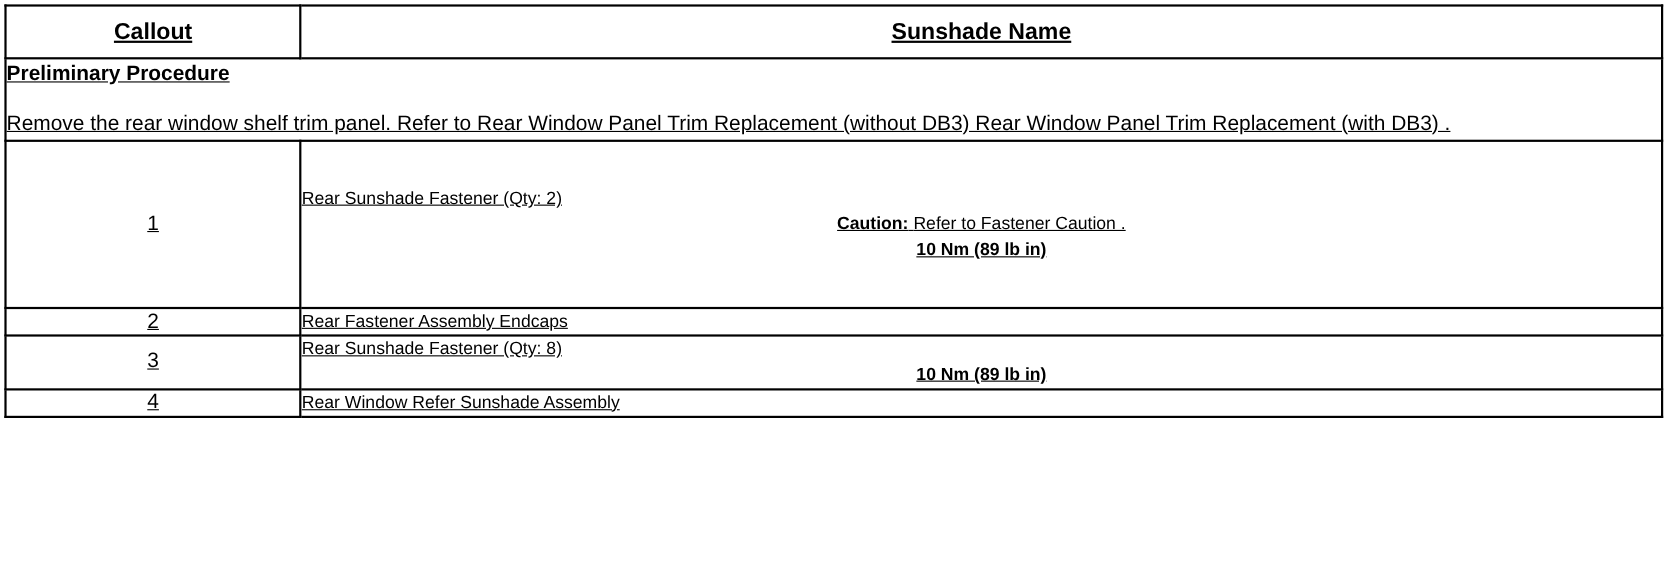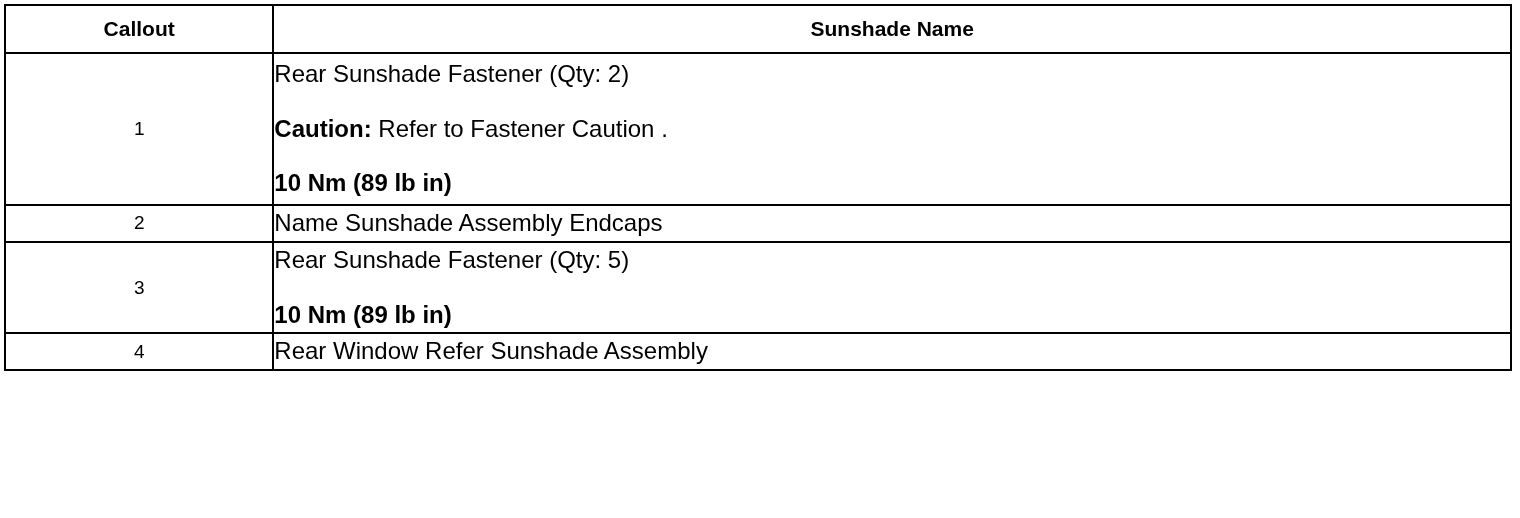--- a/index.html
+++ b/index.html
@@ -11,20 +11,21 @@
     width: 1520px;
     height: 518px;
     font-family: "Liberation Sans", sans-serif;
     color: #000000;
   }
   .sheet {
     width: 1520px;
     height: 464px;
     box-sizing: border-box;
     padding: 4px 6px 4px 4px;
+    text-decoration: underline;
   }
   table.proc {
     border-collapse: collapse;
     width: 1508px;
     table-layout: fixed;
     border: 2px solid #000;
   }
   table.proc td, table.proc th {
     border: 2px solid #000;
     vertical-align: middle;
@@ -41,21 +42,21 @@
     line-height: 46px;
     padding: 0 4px;
     font-family: "Liberation Sans", sans-serif;
   }
   td.callout {
     text-align: center;
     font-size: 19px;
   }
   td.name {
     text-align: left;
-    font-size: 24px;
+    font-size: 16px;
     padding: 6px 10px 8px 8px;
     line-height: 1.45;
   }
   td.prelim {
     padding: 8px 10px 10px 8px;
     font-size: 19px;
     line-height: 1.5;
   }
   .prelim-title {
     font-weight: bold;
@@ -63,21 +64,22 @@
     margin: 0 0 16px 0;
   }
   .prelim-body {
     margin: 0;
     font-size: 19px;
   }
   .line {
     margin: 0 0 0 0;
   }
   .line + .line {
-    margin-top: 20px;
+    margin-top: 0;
+    text-align: center;
   }
   .bold {
     font-weight: bold;
   }
   .row-tall td.callout { height: 150px; }
 </style>
 </head>
 <body>
 
 <div class="sheet">
@@ -86,41 +88,47 @@
       <col class="c-callout">
       <col class="c-name">
     </colgroup>
     <thead>
       <tr>
         <th class="head">Callout</th>
         <th class="head">Sunshade Name</th>
       </tr>
     </thead>
     <tbody>
+      <tr>
+        <td class="prelim" colspan="2">
+          <div class="prelim-title">Preliminary Procedure</div>
+          <div class="prelim-body">Remove the rear window shelf trim panel. Refer to Rear Window Panel Trim Replacement (without DB3) Rear Window Panel Trim Replacement (with DB3) .</div>
+        </td>
+      </tr>
 
       <tr class="row-tall">
         <td class="callout">1</td>
         <td class="name">
           <div class="line">Rear Sunshade Fastener (Qty: 2)</div>
           <div class="line"><span class="bold">Caution:</span> <span>Refer to Fastener Caution .</span></div>
           <div class="line bold">10 Nm (89 lb in)</div>
         </td>
       </tr>
 
       <tr>
         <td class="callout">2</td>
         <td class="name">
-          <div class="line">Name Sunshade Assembly Endcaps</div>
+          <div class="line">Rear Fastener Assembly Endcaps</div>
         </td>
       </tr>
 
       <tr>
         <td class="callout">3</td>
         <td class="name">
-          <div class="line">Rear Sunshade Fastener (Qty: 5)</div>
+          <div class="line">Rear Sunshade Fastener (Qty: 8)</div>
           <div class="line bold">10 Nm (89 lb in)</div>
         </td>
       </tr>
 
       <tr>
         <td class="callout">4</td>
         <td class="name">
           <div class="line">Rear Window Refer Sunshade Assembly</div>
         </td>
       </tr>

